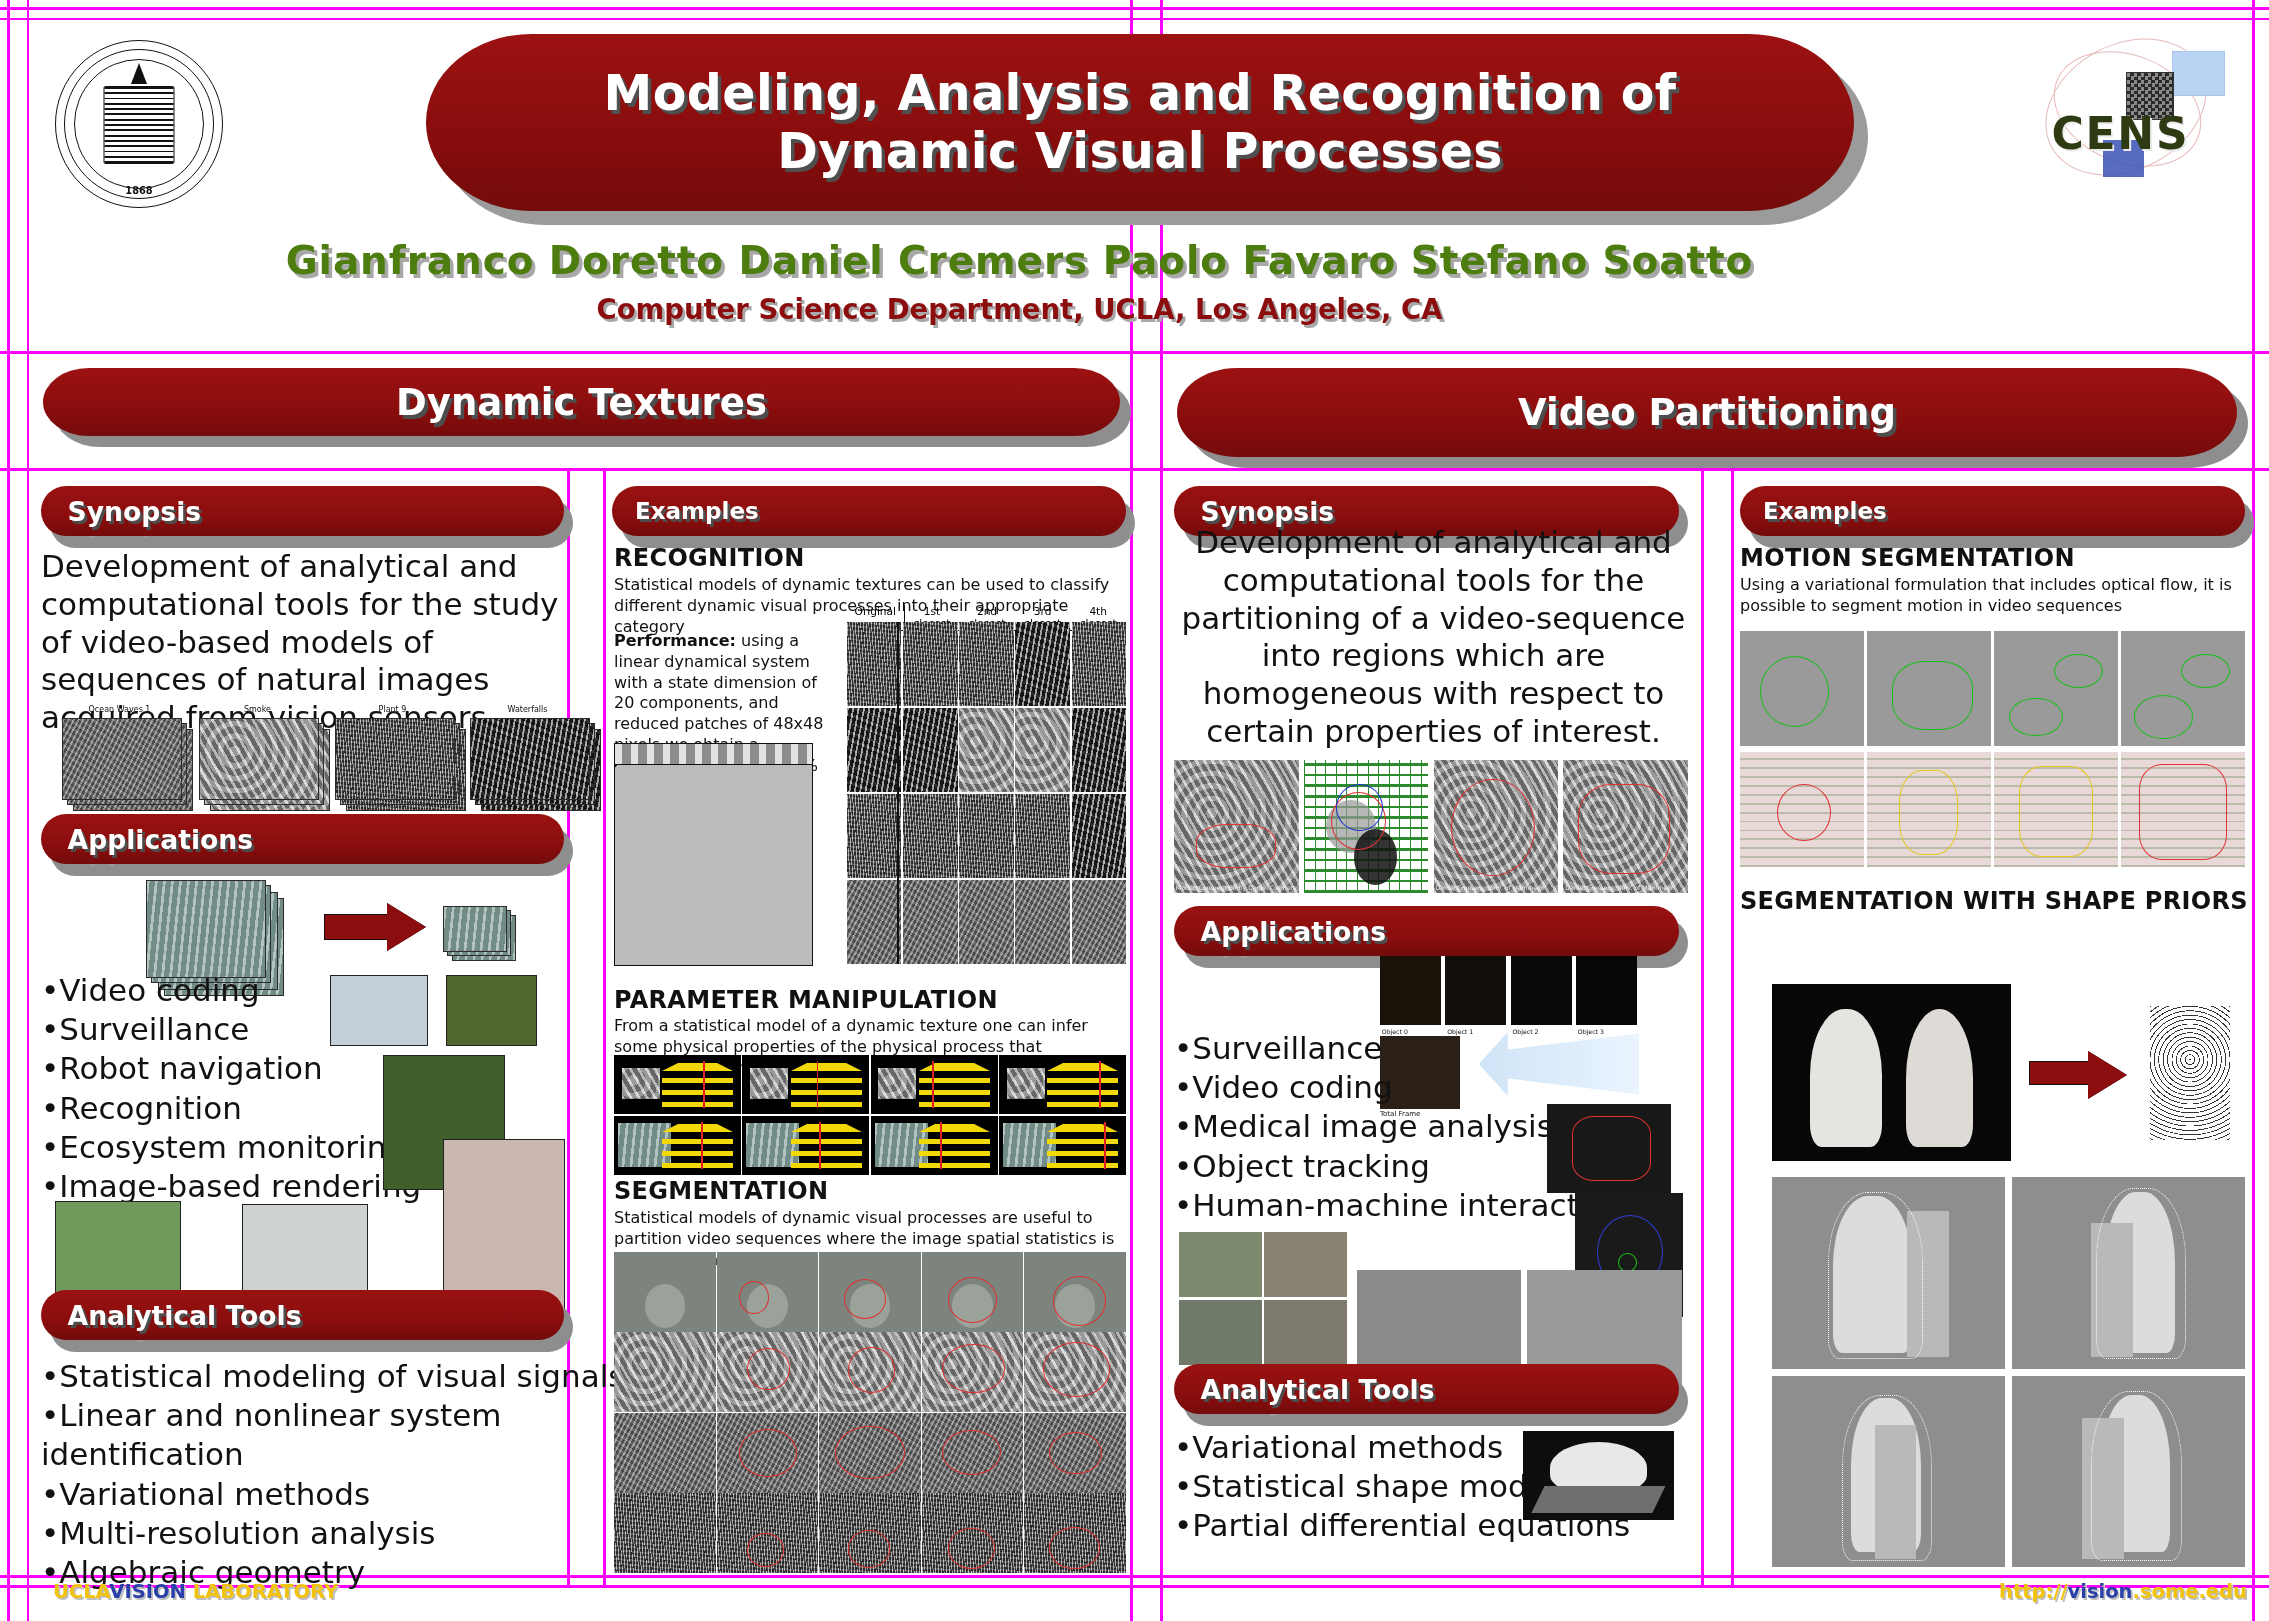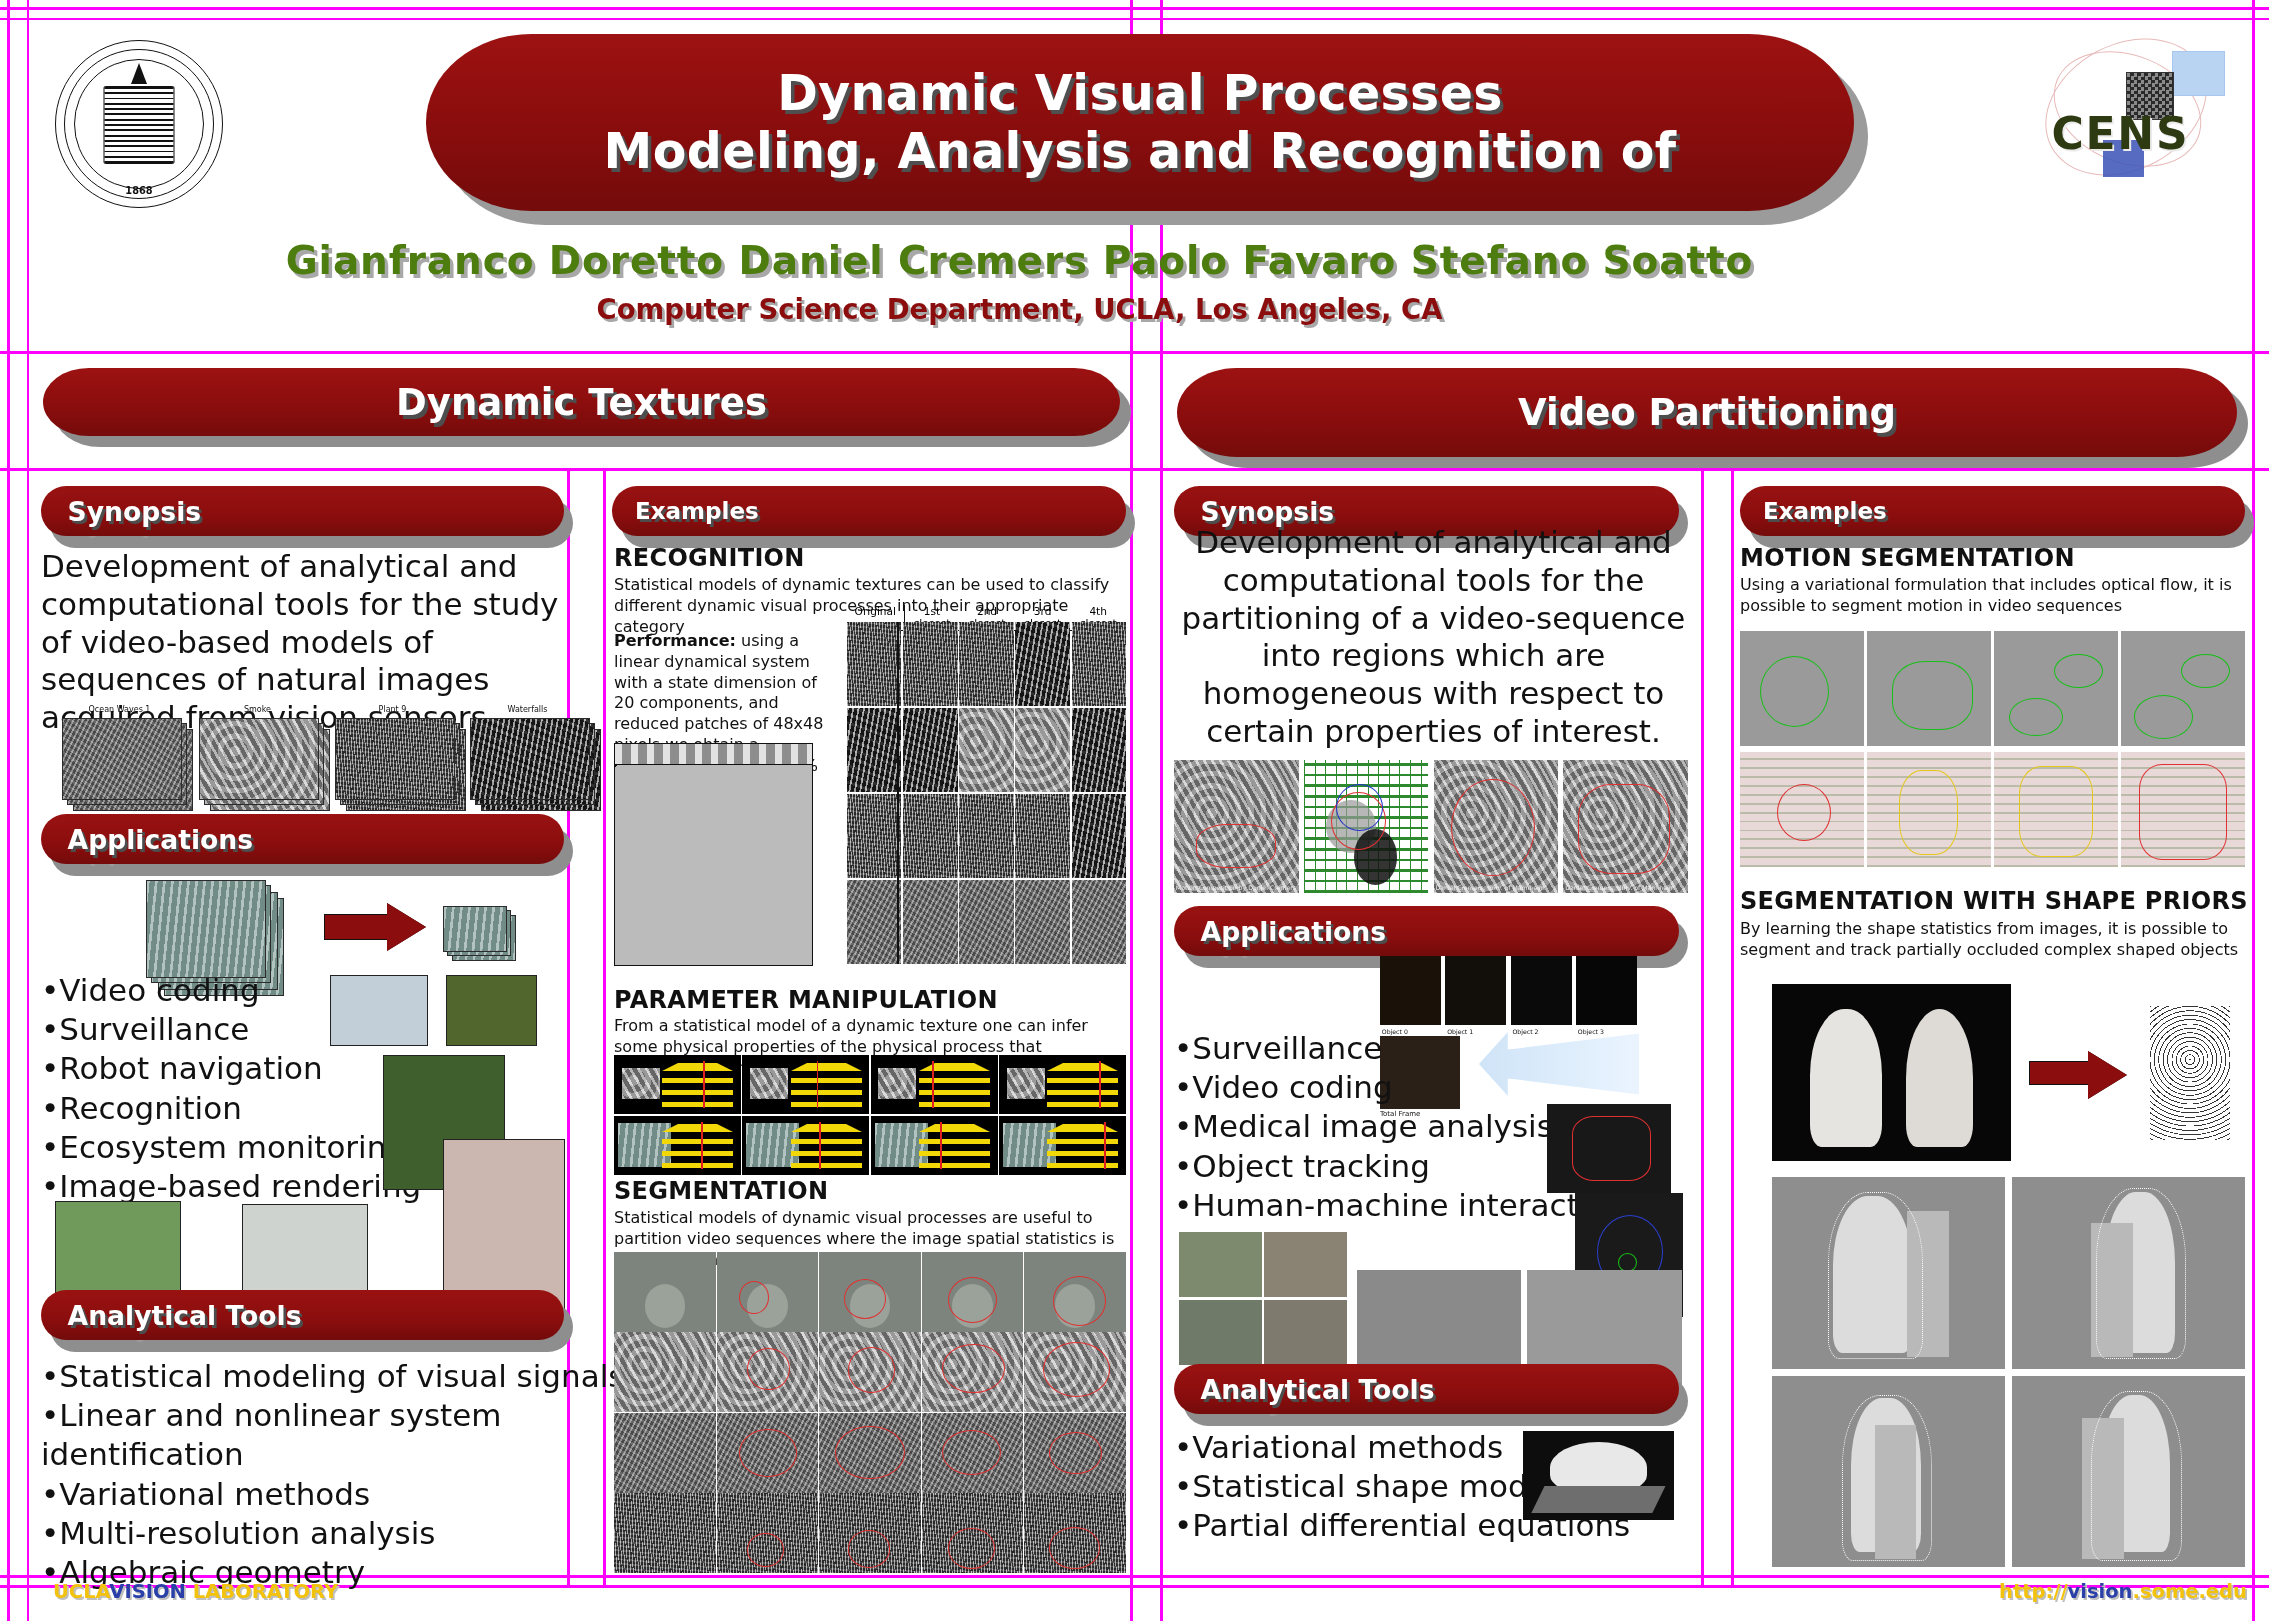--- a/index.html
+++ b/index.html
@@ -172,22 +172,22 @@
       <div class="ring2"></div>
     <div class="torch"></div>
       <div class="book"></div>
     <div class="yr">1868</div>
   </div>
 
   <div class="titlebar">
     <div class="shadow"></div>
     <div class="body"></div>
     <div class="txt">
+      <div>Modeling, Analysis and Recognition of</div>
       <div>Dynamic Visual Processes</div>
-      <div>Modeling, Analysis and Recognition of</div>
     </div>
   </div>
 
   <div class="cens">
     <div class="orb"></div>
       <div class="orb2"></div>
     <div class="globe"></div>
     <div class="cube"></div>
     <div class="cube2"></div>
     <div class="word">CENS</div>
@@ -638,21 +638,20 @@
       </div>
     <div style="position:relative;background:#e8d8d8;background-image:repeating-linear-gradient(0deg,#bba 0 1.8px,transparent 1.8px 8.9px);">
         <div style="position:absolute;left:20%;top:12%;width:58%;height:78%;border:1.8px solid #e3c81b;border-radius:30%;"></div>
       </div>
     <div style="position:relative;background:#e8d8d8;background-image:repeating-linear-gradient(0deg,#bba 0 1.8px,transparent 1.8px 8.9px);">
         <div class="redblob" style="left:14%;top:10%;width:70%;height:82%;border-radius:26%;"></div>
       </div>
   </div>
 
   <div class="exhead" style="left:1740px;top:887px;">SEGMENTATION WITH SHAPE PRIORS</div>
-  <div class="exbody" style="left:1740px;top:919px;width:505px;">By learning the shape statistics from images, it is possible to segment and track partially occluded complex shaped objects</div>
 
   <div style="position:absolute;left:1772px;top:984px;width:239px;height:177px;background:#070707;">
     <div style="position:absolute;left:16%;top:14%;width:30%;height:78%;background:#e6e4e0;border-radius:48% 48% 16% 16%;"></div>
     <div style="position:absolute;left:56%;top:14%;width:28%;height:78%;background:#dedbd6;border-radius:50% 50% 16% 16%;"></div>
   </div>
   <div class="arrow" style="left:2029px;top:1051px;width:98px;height:44px;">
     <div class="stem"></div>
       <div class="head"></div>
   </div>
   <div style="position:absolute;left:2137px;top:989px;width:106px;height:168px;background:#fff;">

